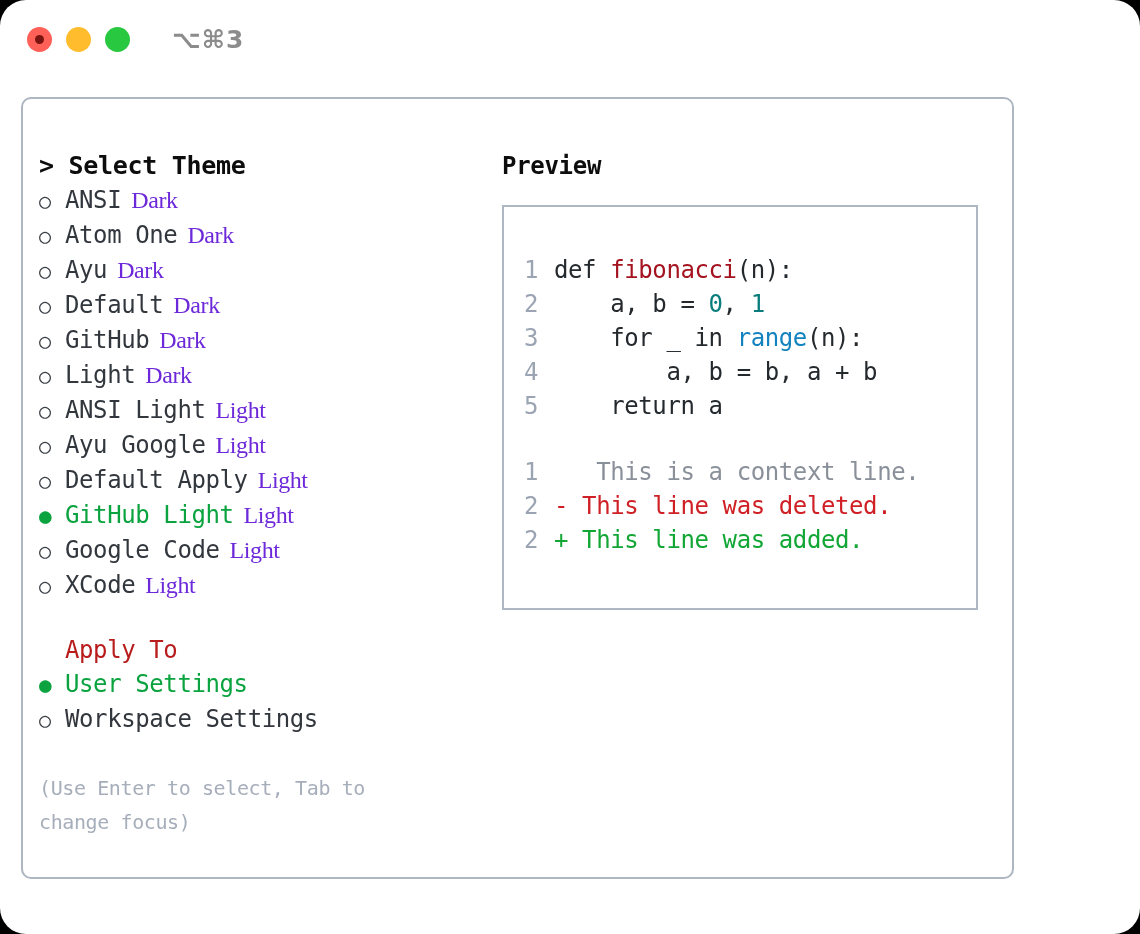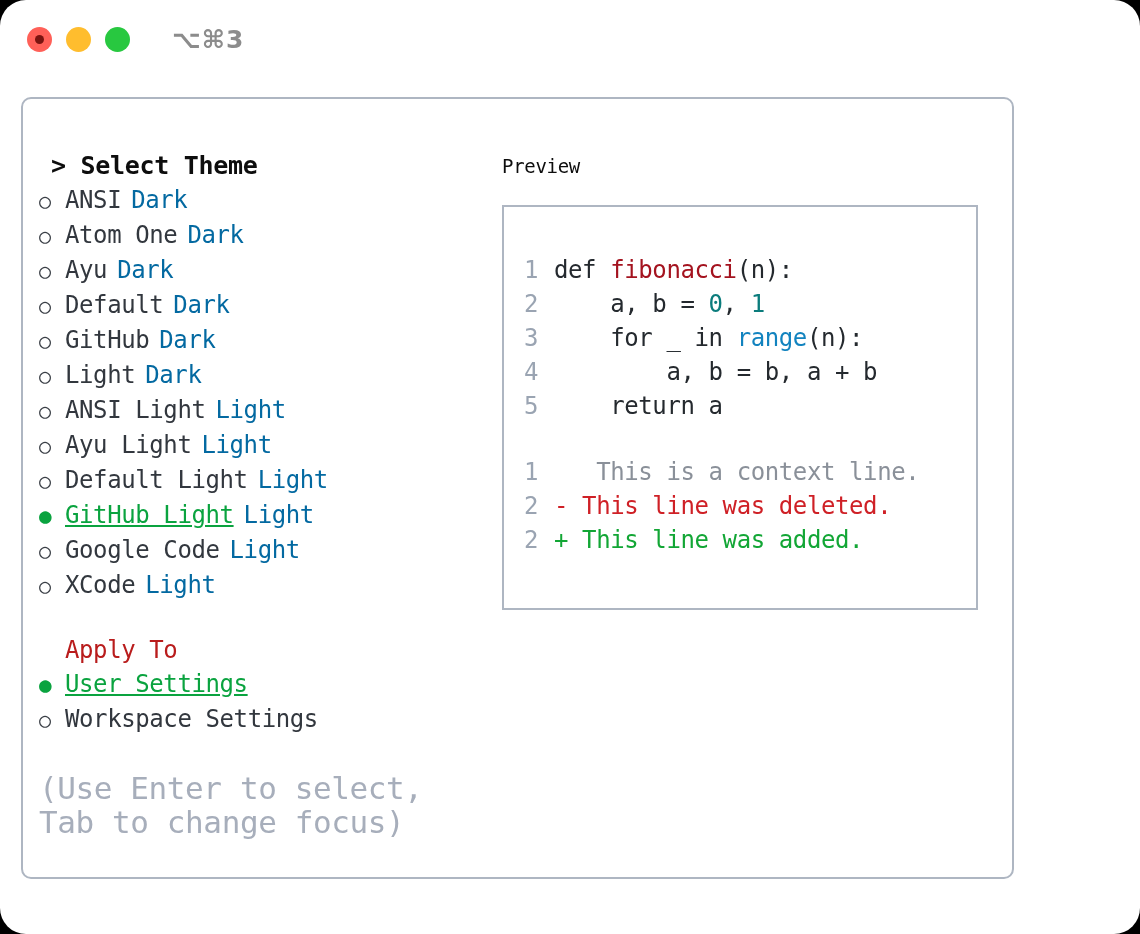--- a/index.html
+++ b/index.html
@@ -94,21 +94,20 @@
     width: 450px;
   }
 
   .list-header {
     font-size: 25px;
     font-weight: bold;
     color: #0d0d0d;
     letter-spacing: -0.3px;
     line-height: 34px;
     white-space: pre;
-    margin-left: 12px;
   }
 
   .theme-row {
     display: flex;
     align-items: baseline;
     line-height: 34px;
     font-size: 24px;
     white-space: pre;
   }
   .bullet {
@@ -116,56 +115,57 @@
     flex: none;
     font-size: 20px;
     color: #3a3f46;
     letter-spacing: 0;
   }
   .theme-row.selected .bullet { color: #0aa33f; font-size: 21px; }
   .theme-name {
     color: #32373e;
     letter-spacing: -0.4px;
   }
-  .theme-row.selected .theme-name { color: #0aa33f; text-decoration: underline; }
+  .theme-row.selected .theme-name { color: #0aa33f; }
   .theme-kind {
-    color: #0369a1;
+    color: #6d28d9;
     letter-spacing: -0.4px;
     margin-left: 10px;
+    font-family: Liberation Serif, serif;
   }
 
   .apply-label {
     margin-top: 30px;
     padding-left: 26px;
     font-size: 24px;
     color: #b91c1c;
     line-height: 34px;
     letter-spacing: -0.4px;
     white-space: pre;
   }
 
   .hint {
     margin-top: 34px;
-    font-size: 31px;
+    font-size: 20px;
     color: #a7aebb;
     line-height: 34px;
     letter-spacing: -0.4px;
     max-width: 400px;
   }
 
   
   .right-col {
     position: absolute;
     left: 479px;
     top: 50px;
     width: 500px;
   }
   .preview-title {
-    font-size: 19px;
-    font-weight: normal;
+    font-size: 24px;
+    font-weight: bold;
     color: #0d0d0d;
     letter-spacing: -0.3px;
     line-height: 34px;
   }
   .preview-box {
     margin-top: 22px;
     width: 476px;
     height: 405px;
     border: 2px solid #aeb6c2;
     box-sizing: border-box;
@@ -218,22 +218,22 @@
         <div class="list-header">&gt; Select Theme</div>
 
         <div id="theme-list">
             <div class="theme-row"><span class="bullet">○</span><span class="theme-name">ANSI</span><span class="theme-kind">Dark</span></div>
             <div class="theme-row"><span class="bullet">○</span><span class="theme-name">Atom One</span><span class="theme-kind">Dark</span></div>
             <div class="theme-row"><span class="bullet">○</span><span class="theme-name">Ayu</span><span class="theme-kind">Dark</span></div>
             <div class="theme-row"><span class="bullet">○</span><span class="theme-name">Default</span><span class="theme-kind">Dark</span></div>
             <div class="theme-row"><span class="bullet">○</span><span class="theme-name">GitHub</span><span class="theme-kind">Dark</span></div>
             <div class="theme-row"><span class="bullet">○</span><span class="theme-name">Light</span><span class="theme-kind">Dark</span></div>
             <div class="theme-row"><span class="bullet">○</span><span class="theme-name">ANSI Light</span><span class="theme-kind">Light</span></div>
-            <div class="theme-row"><span class="bullet">○</span><span class="theme-name">Ayu Light</span><span class="theme-kind">Light</span></div>
-            <div class="theme-row"><span class="bullet">○</span><span class="theme-name">Default Light</span><span class="theme-kind">Light</span></div>
+            <div class="theme-row"><span class="bullet">○</span><span class="theme-name">Ayu Google</span><span class="theme-kind">Light</span></div>
+            <div class="theme-row"><span class="bullet">○</span><span class="theme-name">Default Apply</span><span class="theme-kind">Light</span></div>
             <div class="theme-row selected"><span class="bullet">●</span><span class="theme-name">GitHub Light</span><span class="theme-kind">Light</span></div>
             <div class="theme-row"><span class="bullet">○</span><span class="theme-name">Google Code</span><span class="theme-kind">Light</span></div>
             <div class="theme-row"><span class="bullet">○</span><span class="theme-name">XCode</span><span class="theme-kind">Light</span></div>
           </div>
 
         <div class="apply-label">Apply To</div>
 
         <div id="apply-list">
             <div class="theme-row selected"><span class="bullet">●</span><span class="theme-name">User Settings</span></div>
             <div class="theme-row"><span class="bullet">○</span><span class="theme-name">Workspace Settings</span></div>

